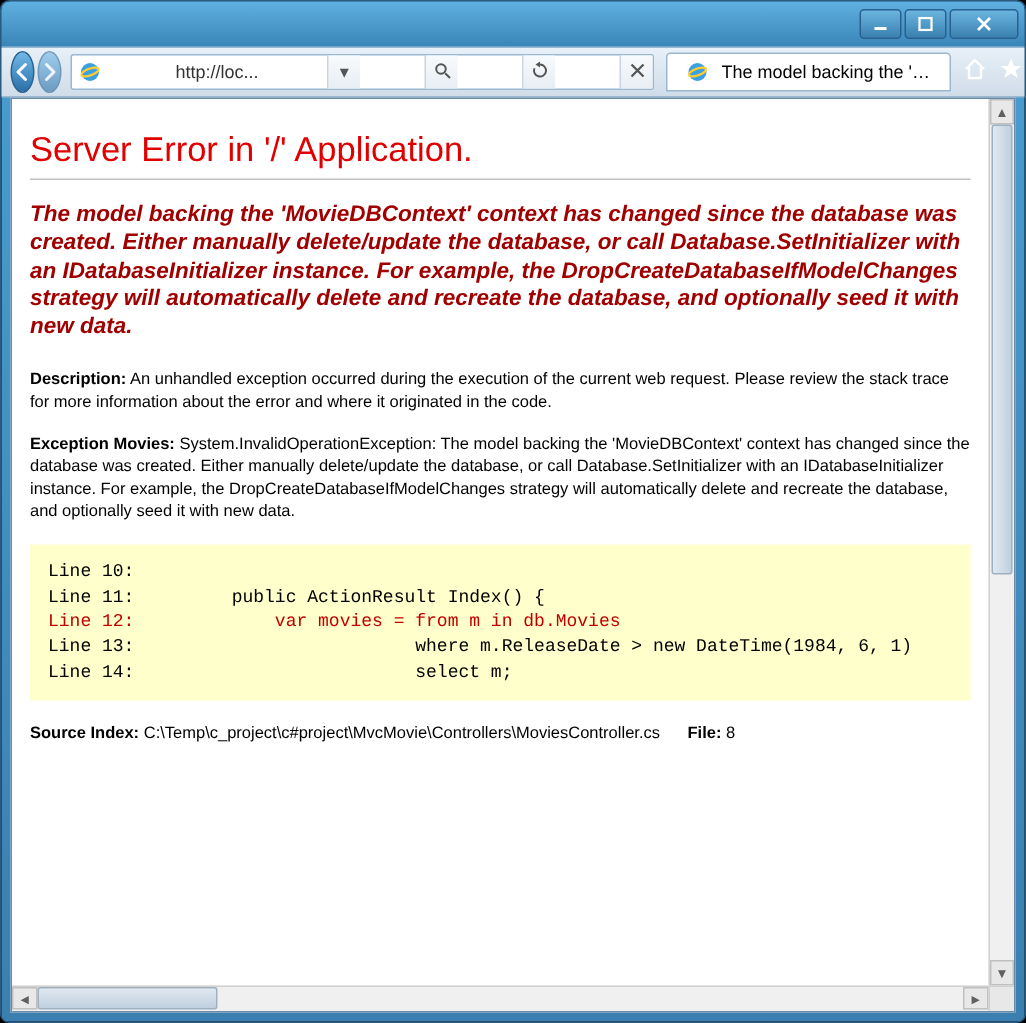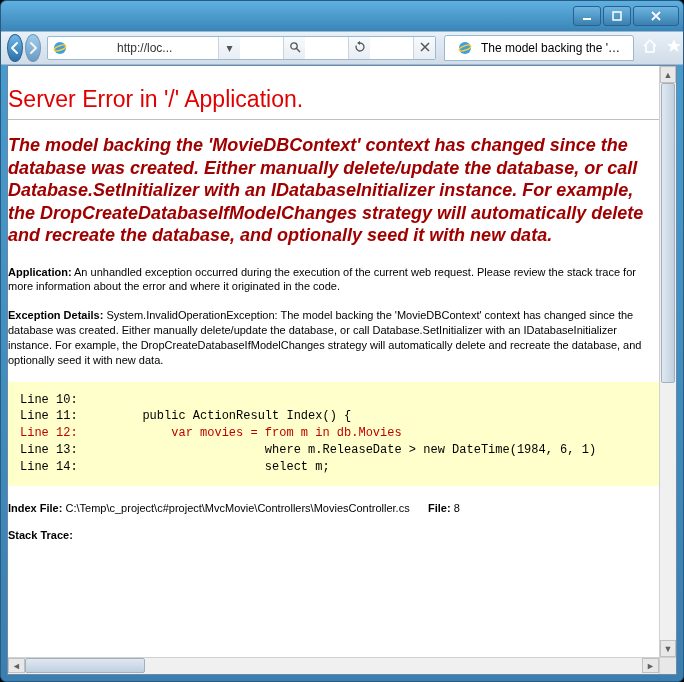--- a/index.html
+++ b/index.html
@@ -136,34 +136,34 @@
   .hscroll {
     position:absolute; left:0; right:17px; bottom:0; height:17px;
     background:#f0f0f0; border-top:1px solid #d0d0d0;
   }
   .hscroll .btn { width:17px; height:15px; background:#e8e8e8; border:1px solid #c0c0c0; display:inline-flex;align-items:center;justify-content:center;font-size:9px;color:#606060;cursor:pointer;vertical-align:top; }
   .hscroll .thumb { display:inline-block; width:120px; height:15px; background:linear-gradient(#e0e8f0,#c0d0e0); border:1px solid #a0b0c0; border-radius:2px; cursor:pointer; margin-left:0;vertical-align:top; }
   .corner { position:absolute; right:0; bottom:0; width:17px; height:17px; background:#e8e8e8; border-left:1px solid #d0d0d0; border-top:1px solid #d0d0d0; }
   .page {
     position:absolute; top:0; left:0; right:17px; bottom:17px;
     overflow: hidden;
-    padding: 12px 0;
+    padding: 12px 12px;
     font-family: Verdana, Arial, sans-serif;
   }
   .err-title {
     font-family: Verdana, Arial, sans-serif;
     font-size: 23px;
     color: #e00000;
     font-weight: normal;
     margin: 8px 0 6px 0;
   }
   hr.hr { border: none; border-top: 1px solid #c0c0c0; margin: 4px 0 14px 0; }
   .err-msg {
     font-family: Verdana, Arial, sans-serif;
-    font-size: 18px;
+    font-size: 15px;
     font-style: italic;
     color: #a00000;
     font-weight: bold;
     margin: 0 0 18px 0;
     line-height: 1.25;
   }
   .sect {
     font-family: Arial, sans-serif;
     font-size: 11px;
     color: #000;
@@ -296,45 +296,44 @@
     </div>
   </div>
 
   <div class="content-wrap">
     <div class="page">
       <h1 class="err-title">Server Error in '/' Application.</h1>
       <hr class="hr">
       <p class="err-msg">The model backing the 'MovieDBContext' context has changed since the database was created. Either manually delete/update the database, or call Database.SetInitializer with an IDatabaseInitializer instance. For example, the DropCreateDatabaseIfModelChanges strategy will automatically delete and recreate the database, and optionally seed it with new data.</p>
 
       <p class="sect">
-        <b>Application:</b>
+        <b>Description:</b>
         <span>An unhandled exception occurred during the execution of the current web request. Please review the stack trace for more information about the error and where it originated in the code.</span>
       </p>
 
       <p class="sect">
-        <b>Exception Details:</b>
+        <b>Exception Movies:</b>
         <span>System.InvalidOperationException: The model backing the 'MovieDBContext' context has changed since the database was created. Either manually delete/update the database, or call Database.SetInitializer with an IDatabaseInitializer instance. For example, the DropCreateDatabaseIfModelChanges strategy will automatically delete and recreate the database, and optionally seed it with new data.</span>
       </p>
 
 
       <div class="codebox"><span>Line 10:</span>
 <span>Line 11:         public ActionResult Index() {</span>
 <span class="hl">Line 12:             var movies = from m in db.Movies</span>
 <span>Line 13:                          where m.ReleaseDate &gt; new DateTime(1984, 6, 1)</span>
 <span>Line 14:                          select m;</span></div>
 
       <p class="srcfile">
-        <b>Index File:</b>
+        <b>Source Index:</b>
         <span>C:\Temp\c_project\c#project\MvcMovie\Controllers\MoviesController.cs</span>
         &nbsp;&nbsp;&nbsp;&nbsp;
         <b>File:</b>
         <span>8</span>
       </p>
 
-      <p class="sect"><b>Stack Trace:</b></p>
     </div>
 
     <div class="vscroll">
       <div class="btn" style="position:absolute;top:0;left:0;right:0;">▲</div>
       <div class="track">
         <div class="thumb"></div>
       </div>
       <div class="btn" style="position:absolute;bottom:0;left:0;right:0;">▼</div>
     </div>
 

